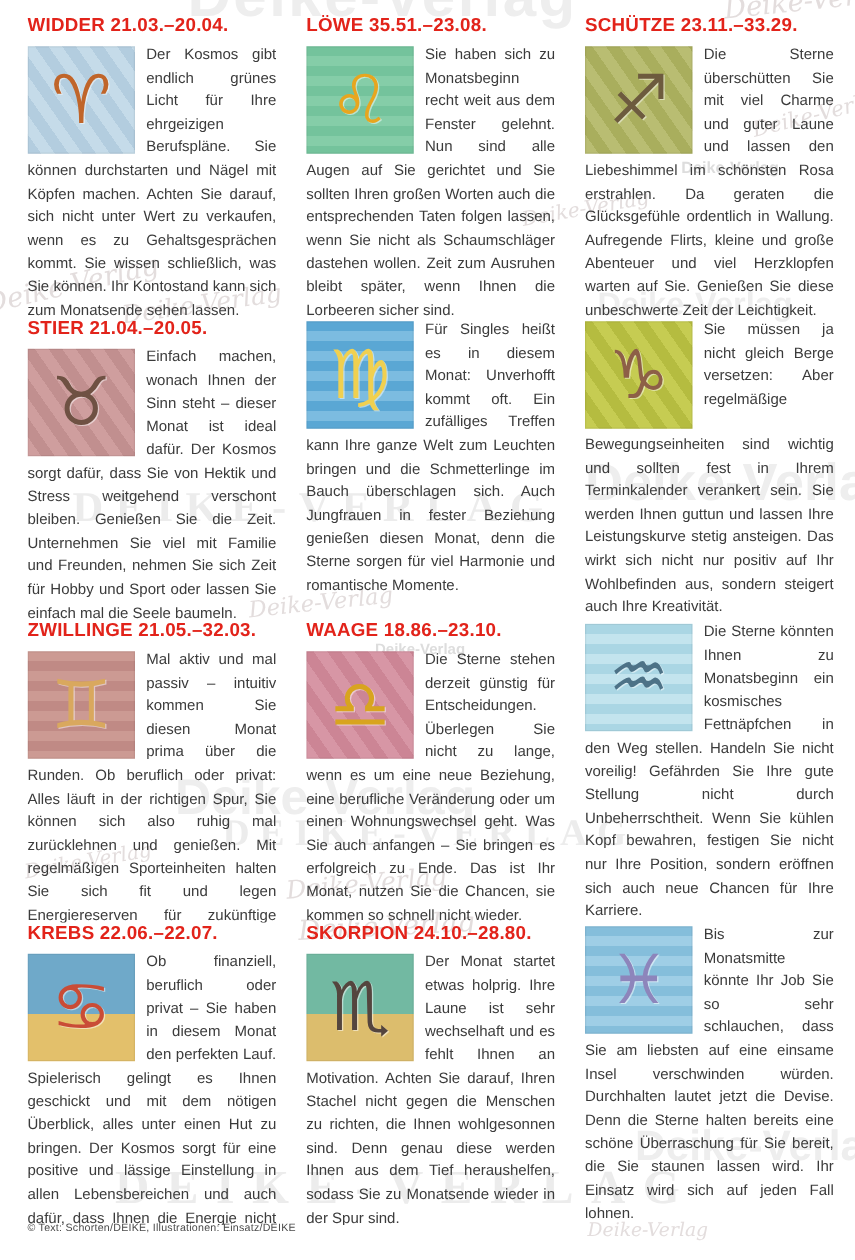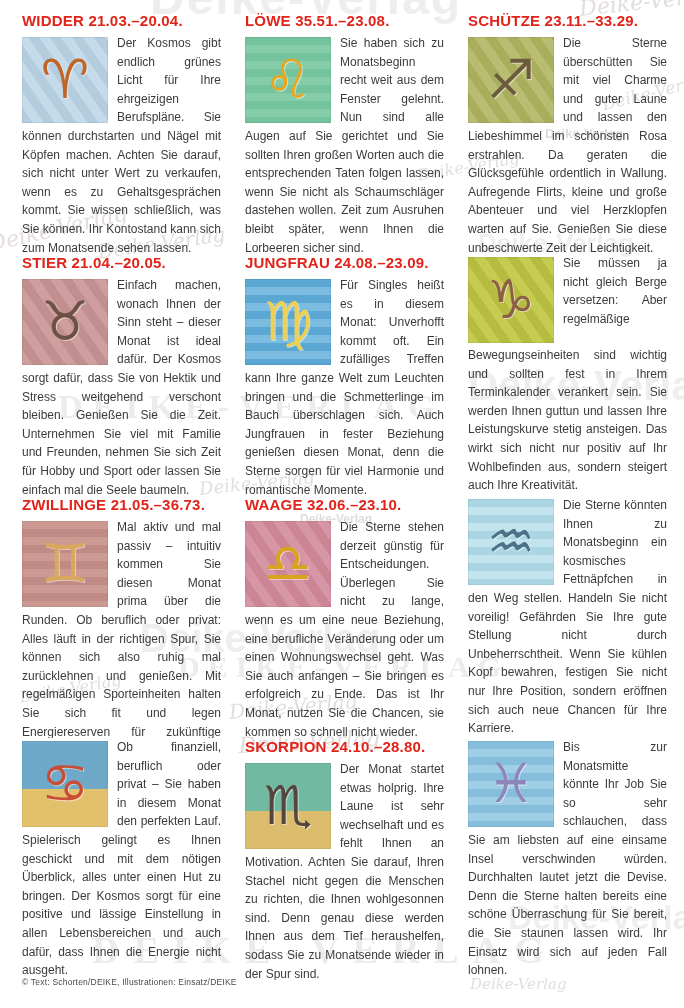--- a/index.html
+++ b/index.html
@@ -122,68 +122,68 @@
     <h2 class="sign-title">STIER 21.04.–20.05.</h2>
     <div class="sign-body">
       <div class="illo" style="background: repeating-linear-gradient(55deg, rgb(207, 158, 158) 0px, rgb(207, 158, 158) 9px, rgb(193, 143, 143) 9px, rgb(193, 143, 143) 18px);">
           <span class="glyph" style="color: rgb(111, 81, 67);">♉</span>
         </div>
       <p class="txt">Einfach machen, wonach Ihnen der Sinn steht – dieser Monat ist ideal dafür. Der Kosmos sorgt dafür, dass Sie von Hektik und Stress weitgehend verschont bleiben. Genießen Sie die Zeit. Unternehmen Sie viel mit Familie und Freunden, nehmen Sie sich Zeit für Hobby und Sport oder lassen Sie einfach mal die Seele baumeln.</p>
     </div>
   </section>
 
   <section class="sign">
-    <h2 class="sign-title">JUNGFRAU 24.08.–23.09.</h2>
     <div class="sign-body">
       <div class="illo" style="background: repeating-linear-gradient(rgb(90, 167, 212) 0px, rgb(90, 167, 212) 8px, rgb(124, 188, 224) 8px, rgb(124, 188, 224) 16px);">
           <span class="glyph" style="color: rgb(240, 208, 80);">♍</span>
         </div>
       <p class="txt">Für Singles heißt es in diesem Monat: Unverhofft kommt oft. Ein zufälliges Treffen kann Ihre ganze Welt zum Leuchten bringen und die Schmetterlinge im Bauch überschlagen sich. Auch Jungfrauen in fester Beziehung genießen diesen Monat, denn die Sterne sorgen für viel Harmonie und romantische Momente.</p>
     </div>
   </section>
 
   <section class="sign">
     <div class="sign-body">
       <div class="illo" style="background: repeating-linear-gradient(55deg, rgb(198, 204, 82) 0px, rgb(198, 204, 82) 9px, rgb(181, 188, 64) 9px, rgb(181, 188, 64) 18px);">
           <span class="glyph" style="color: rgb(141, 95, 71);">♑</span>
         </div>
       <p class="txt">Sie müssen ja nicht gleich Berge versetzen: Aber regelmäßige Bewegungseinheiten sind wichtig und sollten fest in Ihrem Terminkalender verankert sein. Sie werden Ihnen guttun und lassen Ihre Leistungskurve stetig ansteigen. Das wirkt sich nicht nur positiv auf Ihr Wohlbefinden aus, sondern steigert auch Ihre Kreativität.</p>
     </div>
   </section>
 
   <section class="sign">
-    <h2 class="sign-title">ZWILLINGE 21.05.–36.73.</h2>
+    <h2 class="sign-title">ZWILLINGE 21.05.–32.03.</h2>
     <div class="sign-body">
       <div class="illo" style="background: repeating-linear-gradient(rgb(204, 154, 147) 0px, rgb(204, 154, 147) 8px, rgb(192, 138, 133) 8px, rgb(192, 138, 133) 16px);">
           <span class="glyph" style="color: rgb(217, 168, 94);">♊</span>
         </div>
       <p class="txt">Mal aktiv und mal passiv – intuitiv kommen Sie diesen Monat prima über die Runden. Ob beruflich oder privat: Alles läuft in der richtigen Spur, Sie können sich also ruhig mal zurücklehnen und genießen. Mit regelmäßigen Sporteinheiten halten Sie sich fit und legen Energiereserven für zukünftige Herausforderungen an.</p>
     </div>
   </section>
 
   <section class="sign">
-    <h2 class="sign-title">WAAGE 32.06.–23.10.</h2>
+    <h2 class="sign-title">WAAGE 18.86.–23.10.</h2>
     <div class="sign-body">
       <div class="illo" style="background: repeating-linear-gradient(55deg, rgb(215, 150, 165) 0px, rgb(215, 150, 165) 9px, rgb(204, 133, 149) 9px, rgb(204, 133, 149) 18px);">
           <span class="glyph" style="color: rgb(216, 164, 31);">♎</span>
         </div>
       <p class="txt">Die Sterne stehen derzeit günstig für Entscheidungen. Überlegen Sie nicht zu lange, wenn es um eine neue Beziehung, eine berufliche Veränderung oder um einen Wohnungswechsel geht. Was Sie auch anfangen – Sie bringen es erfolgreich zu Ende. Das ist Ihr Monat, nutzen Sie die Chancen, sie kommen so schnell nicht wieder.</p>
     </div>
   </section>
 
   <section class="sign">
     <div class="sign-body">
       <div class="illo" style="background: repeating-linear-gradient(rgb(170, 214, 228) 0px, rgb(170, 214, 228) 8px, rgb(195, 228, 238) 8px, rgb(195, 228, 238) 16px);">
           <span class="glyph" style="color: rgb(77, 114, 135);">♒</span>
         </div>
       <p class="txt">Die Sterne könnten Ihnen zu Monatsbeginn ein kosmisches Fettnäpfchen in den Weg stellen. Handeln Sie nicht voreilig! Gefährden Sie Ihre gute Stellung nicht durch Unbeherrschtheit. Wenn Sie kühlen Kopf bewahren, festigen Sie nicht nur Ihre Position, sondern eröffnen sich auch neue Chancen für Ihre Karriere.</p>
     </div>
   </section>
 
   <section class="sign">
+    <h2 class="sign-title">KREBS 22.06.–22.07.</h2>
     <div class="sign-body">
       <div class="illo" style="background: linear-gradient(rgb(111, 169, 201) 0px, rgb(111, 169, 201) 56%, rgb(227, 192, 107) 56%, rgb(227, 192, 107) 100%);">
           <span class="glyph" style="color: rgb(201, 76, 54);">♋</span>
         </div>
       <p class="txt">Ob finanziell, beruflich oder privat – Sie haben in diesem Monat den perfekten Lauf. Spielerisch gelingt es Ihnen geschickt und mit dem nötigen Überblick, alles unter einen Hut zu bringen. Der Kosmos sorgt für eine positive und lässige Einstellung in allen Lebensbereichen und auch dafür, dass Ihnen die Energie nicht ausgeht.</p>
     </div>
   </section>
 
   <section class="sign">
     <h2 class="sign-title">SKORPION 24.10.–28.80.</h2>

